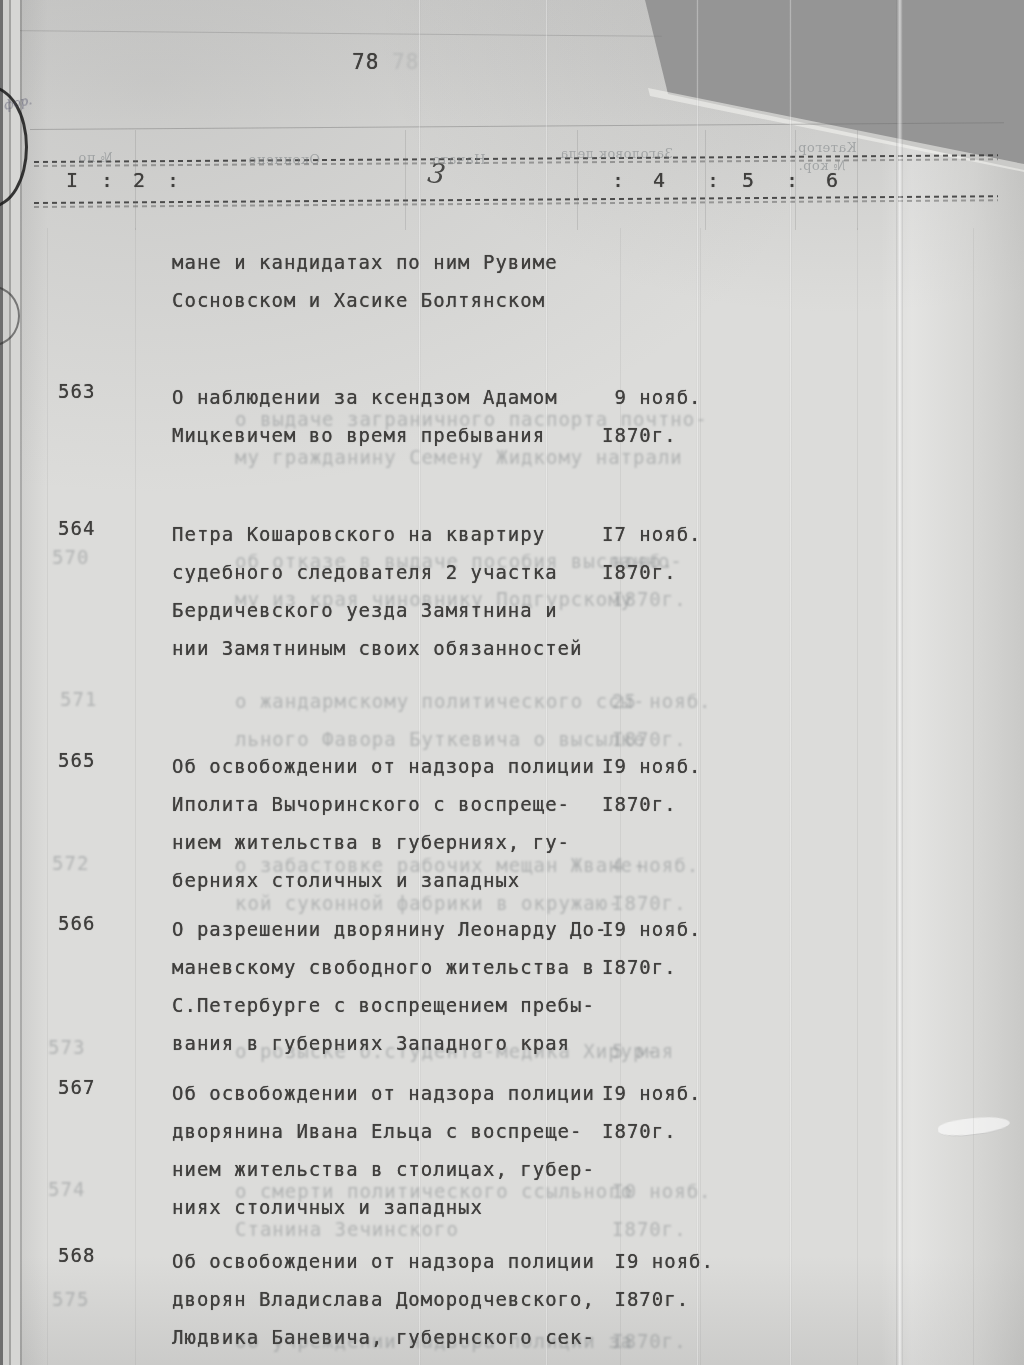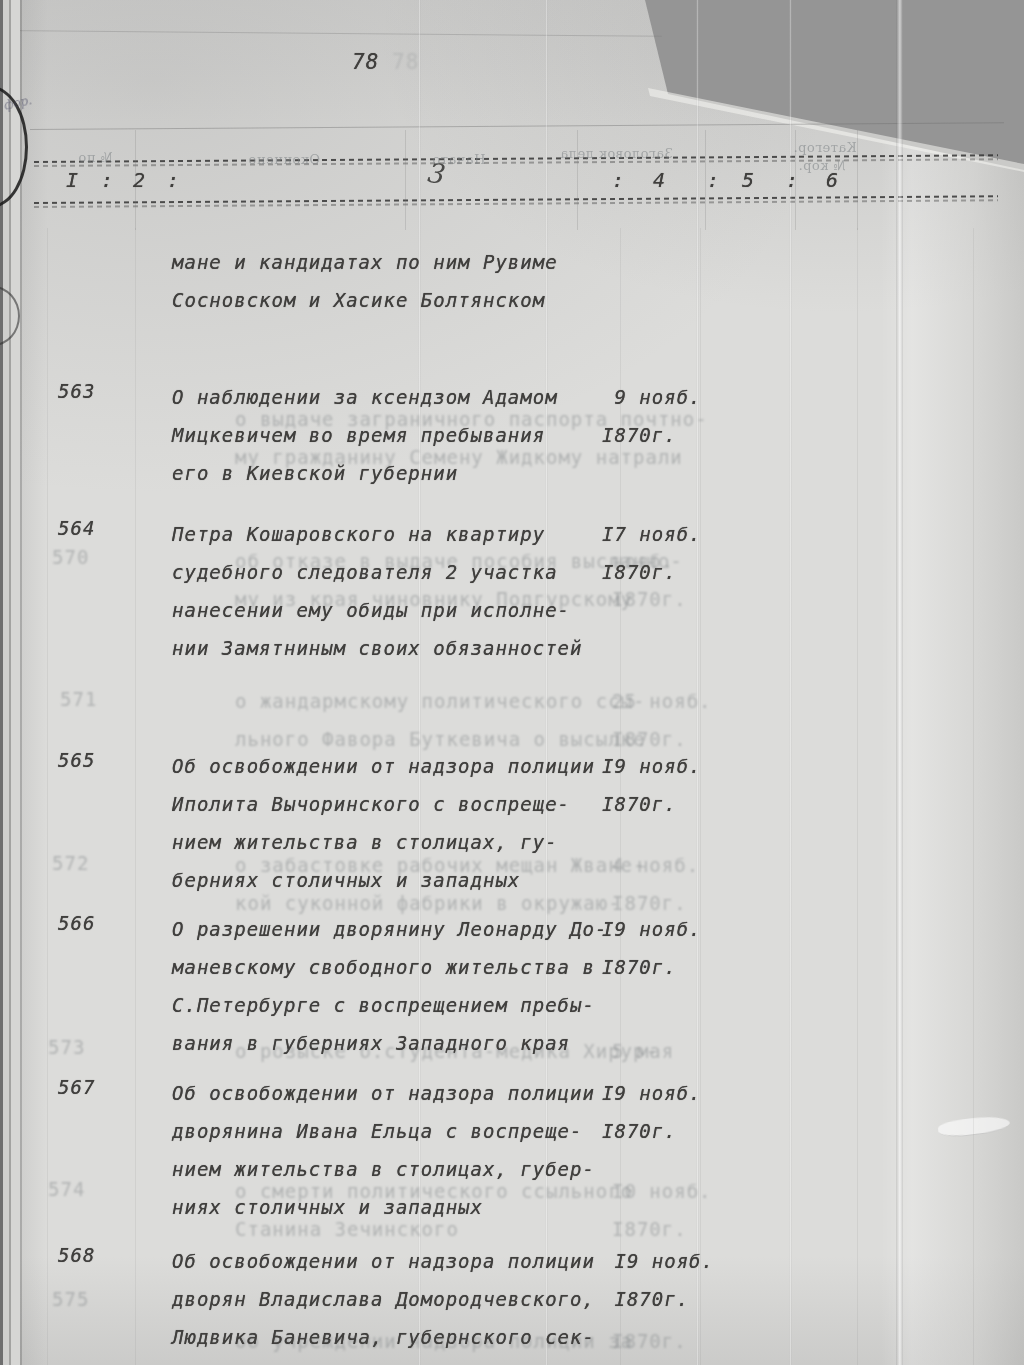--- a/index.html
+++ b/index.html
@@ -43,21 +43,21 @@
   .dash{position:absolute;left:34px;right:26px;height:2px;
     background:repeating-linear-gradient(90deg,rgba(42,42,42,.80) 0 5px,rgba(42,42,42,0) 5px 9px);
     transform:rotate(-.4deg);transform-origin:left center;}
   .dash.faint{opacity:.45;}
   .vline{position:absolute;width:1px;background:#707070;}
   .vline.hdr{top:130px;height:100px;opacity:.22;}
   .vline.long{top:228px;height:1137px;opacity:.10;}
 
   
   .typ{font-size:19px;color:#403f3d;letter-spacing:1px;white-space:pre;
-    text-shadow:0 0 .7px rgba(48,48,48,.85);font-style:italic;}
+    text-shadow:0 0 .7px rgba(48,48,48,.85);}
   .pagenum{position:absolute;left:352px;top:50px;font-size:21px;}
   .hcell{position:absolute;top:168px;font-size:20px;}
   .hcell.hand{font-family:"DejaVu Serif",serif;font-style:italic;font-size:27px;top:158px;
     transform:rotate(9deg);text-shadow:none;color:#4a4a48;}
   .entry{position:absolute;left:0;width:1024px;}
   .entry-num{position:absolute;left:58px;top:2px;}
   .entry-text{position:absolute;left:172px;top:0;}
   .entry-date{position:absolute;left:602px;top:0;}
   .line{position:relative;height:38px;line-height:38px;}
 
@@ -165,46 +165,45 @@
           <div class="typ line">мане и кандидатах по ним Рувиме</div>
           <div class="typ line">Сосновском и Хасике Болтянском</div>
         </div>
         <div class="entry-date"></div>
       </div>
       <div class="entry" style="top: 378px;">
         <div class="typ entry-num">563</div>
         <div class="entry-text">
           <div class="typ line">О наблюдении за ксендзом Адамом</div>
           <div class="typ line">Мицкевичем во время пребывания</div>
-          <div class="typ line">его в Киевской губернии</div>
         </div>
         <div class="entry-date">
           <div class="typ line"> 9 нояб.</div>
           <div class="typ line">I870г.</div>
         </div>
       </div>
       <div class="entry" style="top: 515px;">
         <div class="typ entry-num">564</div>
         <div class="entry-text">
           <div class="typ line">Петра Кошаровского на квартиру</div>
           <div class="typ line">судебного следователя 2 участка</div>
-          <div class="typ line">нанесении ему обиды при исполне-</div>
+          <div class="typ line">Бердичевского уезда Замятнина и</div>
           <div class="typ line">нии Замятниным своих обязанностей</div>
         </div>
         <div class="entry-date">
           <div class="typ line">I7 нояб.</div>
           <div class="typ line">I870г.</div>
         </div>
       </div>
       <div class="entry" style="top: 747px;">
         <div class="typ entry-num">565</div>
         <div class="entry-text">
           <div class="typ line">Об освобождении от надзора полиции</div>
           <div class="typ line">Иполита Вычоринского с воспреще-</div>
-          <div class="typ line">нием жительства в столицах, гу-</div>
+          <div class="typ line">нием жительства в губерниях, гу-</div>
           <div class="typ line">берниях столичных и западных</div>
         </div>
         <div class="entry-date">
           <div class="typ line">I9 нояб.</div>
           <div class="typ line">I870г.</div>
         </div>
       </div>
       <div class="entry" style="top: 910px;">
         <div class="typ entry-num">566</div>
         <div class="entry-text">

